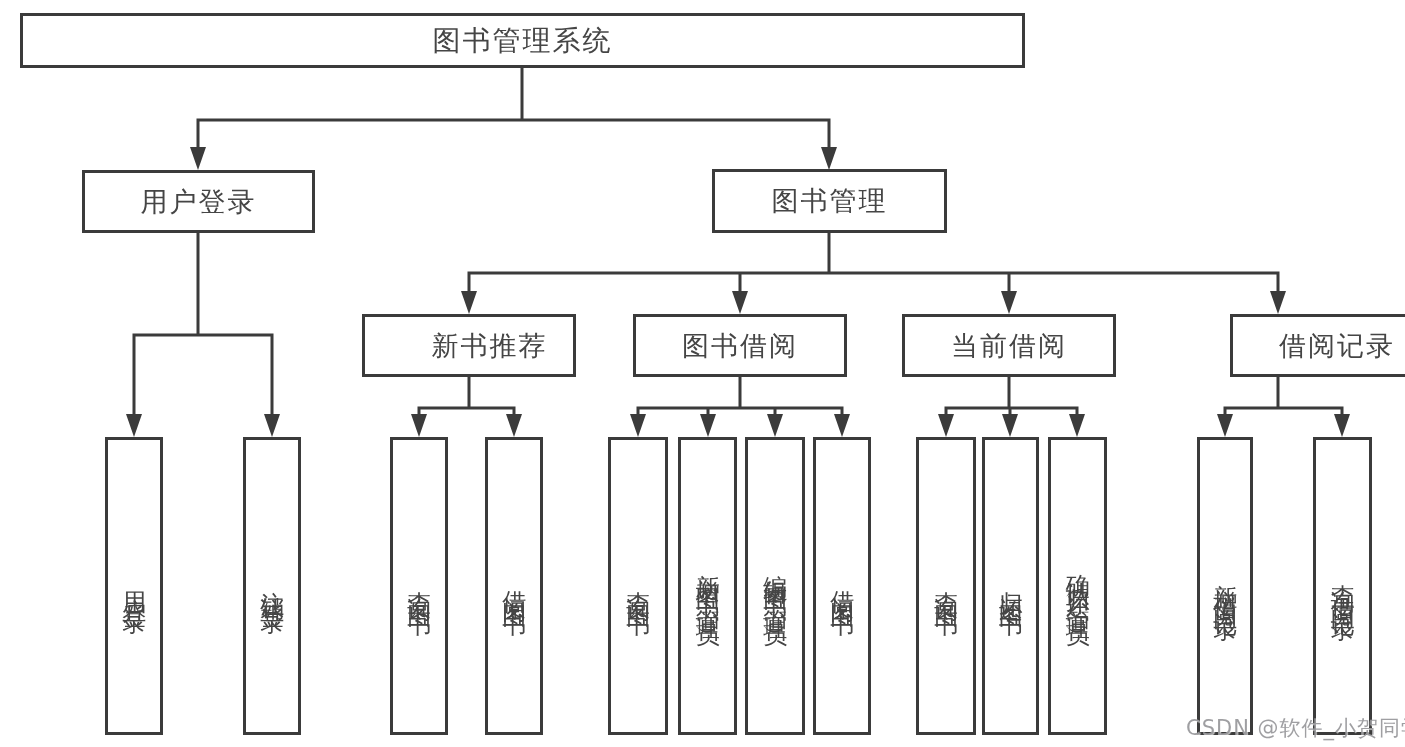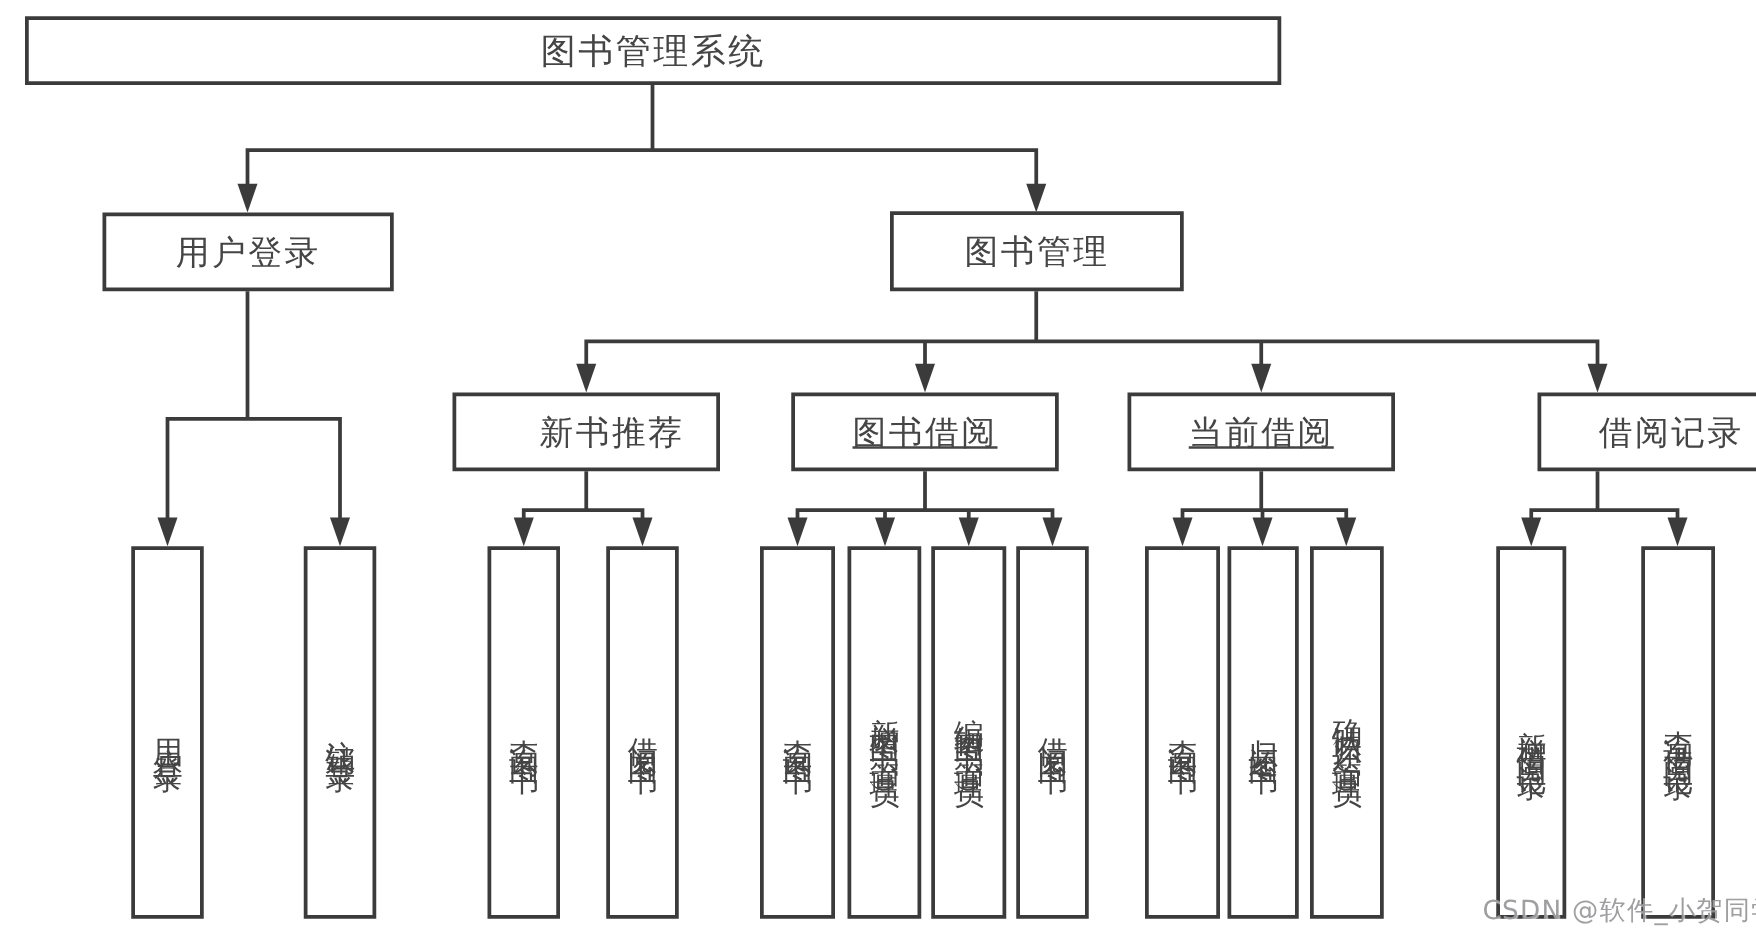--- a/index.html
+++ b/index.html
@@ -95,24 +95,24 @@
   <div class="node" style="left:82px; top:170px; width:233px; height:63px;">
     <span class="h-label">用户登录</span>
   </div>
   <div class="node" style="left:712px; top:169px; width:235px; height:64px;">
     <span class="h-label">图书管理</span>
   </div>
 
   <div class="node" style="left:362px; top:314px; width:214px; height:63px;padding-left:41px;">
     <span class="h-label">新书推荐</span>
   </div>
-  <div class="node" style="left:633px; top:314px; width:214px; height:63px;text-decoration:underline;">
+  <div class="node" style="left:633px; top:314px; width:214px; height:63px;">
     <span class="h-label">图书借阅</span>
   </div>
-  <div class="node" style="left:902px; top:314px; width:214px; height:63px;text-decoration:underline;">
+  <div class="node" style="left:902px; top:314px; width:214px; height:63px;">
     <span class="h-label">当前借阅</span>
   </div>
   <div class="node" style="left:1230px; top:314px; width:214px; height:63px;">
     <span class="h-label">借阅记录</span>
   </div>
 
   <div class="node" style="left:105px; top:437px; width:58px; height:298px;">
     <span class="v-label">用户登录</span>
   </div>
   <div class="node" style="left:243px; top:437px; width:58px; height:298px;">

